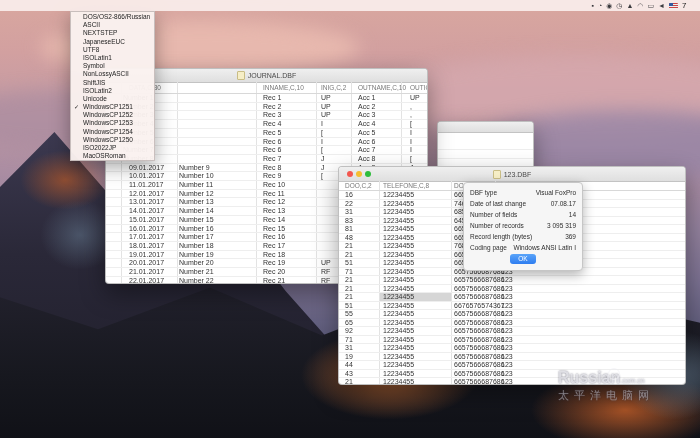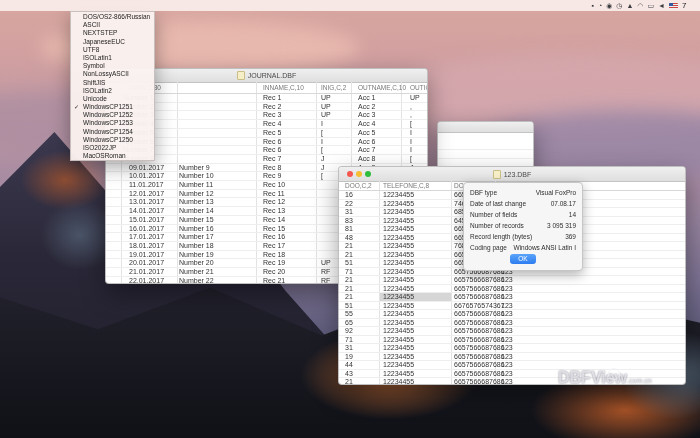--- a/index.html
+++ b/index.html
@@ -383,21 +383,22 @@
             <span class="lab">Coding page</span>
             <span class="val">Windows ANSI Latin I</span>
           </div>
         </div>
       <div class="okbtn" style="left:46px;top:71px;">OK</div>
     </div>
   </div>
 
   <div class="wm">
     <span class="smiley"></span>
-    <span class="brand">DBFView</span><span class="suffix">.com.cn</span>
+    <span class="brand">Russian</span><span class="suffix">.com.cn</span>
+    <div class="cn">太平洋电脑网</div>
   </div>
 
   <div class="menubar">
     <div class="status">
       <span id="status-icons" style="display:flex;gap:4px;align-items:center;">
           <span class="sicon">▪</span>
           <span class="sicon">◔</span>
           <span class="sicon">◉</span>
           <span class="sicon">◷</span>
           <span class="sicon">▲</span>

